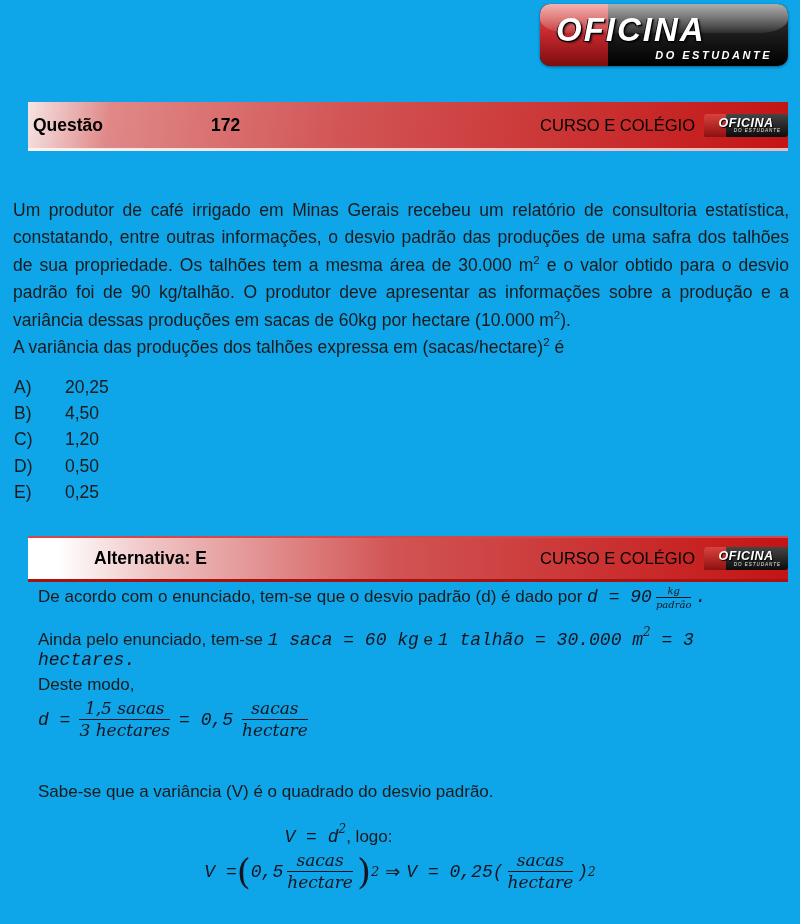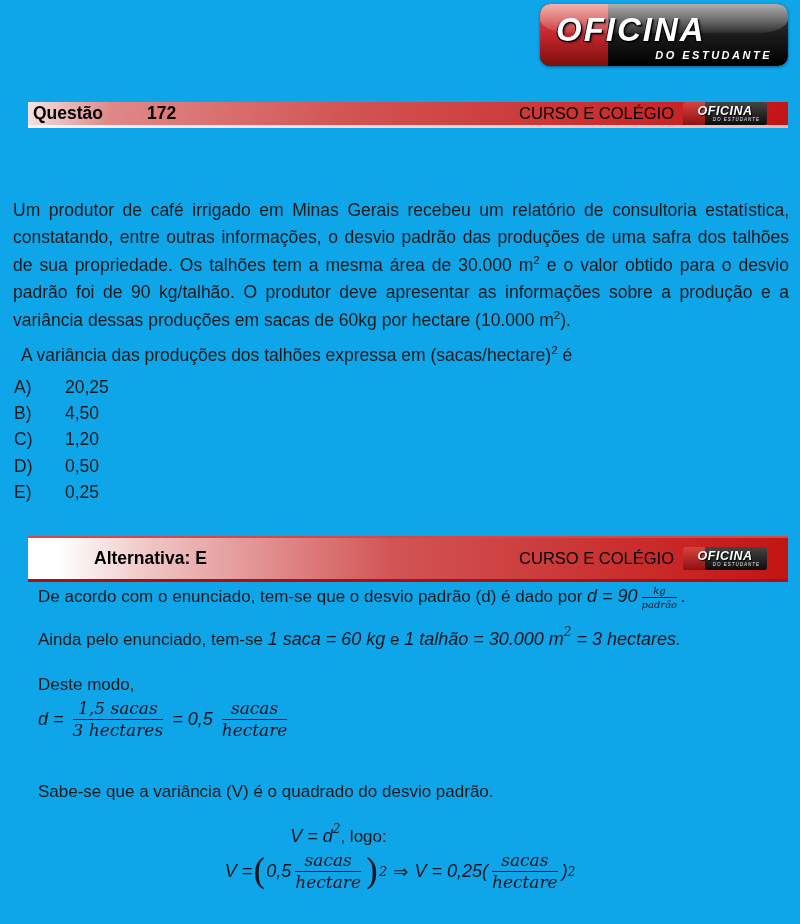--- a/index.html
+++ b/index.html
@@ -18,57 +18,57 @@
               border-radius:10px 10px 30px 30px / 10px 10px 14px 14px;}
   .logo-text{position:absolute;top:7px;left:16px;right:8px;font-size:33px;font-weight:bold;
              font-style:italic;color:#fff;letter-spacing:2px;white-space:nowrap;
              text-shadow:1px 1px 0 #000,-1px 1px 0 #000,2px 2px 2px rgba(0,0,0,.6);}
   .logo-sub{position:absolute;bottom:5px;right:16px;font-size:11px;font-style:italic;
             font-weight:bold;color:#fff;letter-spacing:2.5px;}
 
   
   .bar{position:absolute;left:28px;width:760px;display:flex;align-items:center;
        justify-content:space-between;box-sizing:border-box;}
-  .qbar{top:102px;height:23px;
+  .qbar{top:102px;height:46px;
         background:linear-gradient(100deg,#f6e4e4 0%,#e08888 11%,#d25454 42%,#c41414 100%);}
   .qbar::after{content:"";position:absolute;left:0;right:0;bottom:-3px;height:3px;
                background:linear-gradient(to right,#fbf3f3,#e9b8b8);}
   .altbar{top:536px;height:46px;border-top:2px solid #d24949;border-bottom:3px solid #a81212;
           background:linear-gradient(to right,#ffffff 0%,#ffffff 4%,#f0c5c5 16%,#d25454 48%,#c41414 100%);}
   .bar-left{display:flex;align-items:baseline;font-weight:bold;font-size:17.5px;color:#000;
             padding-left:5px;}
-  .q-number{margin-left:44px;}
+  .q-number{margin-left:108px;}
   .alt-label{padding-left:66px;font-weight:bold;font-size:17.5px;color:#000;}
-  .bar-right{display:flex;align-items:center;gap:9px;padding-right:21px;font-size:16.5px;color:#000;}
+  .bar-right{display:flex;align-items:center;gap:9px;padding-right:0;font-size:16.5px;color:#000;}
 
   
   .mini-logo{width:84px;height:23px;border-radius:3px;position:relative;overflow:hidden;
              background:linear-gradient(180deg,#454545,#0c0c0c);display:flex;flex-direction:column;
              align-items:center;justify-content:center;flex:0 0 auto;}
   .mini-red{position:absolute;left:0;top:0;width:22px;height:100%;
             background:linear-gradient(180deg,#d8433e,#8f1010);}
   .mini-name{position:relative;color:#fff;font-weight:bold;font-style:italic;font-size:12.5px;
              letter-spacing:.5px;line-height:1;text-shadow:1px 1px 1px #000;}
   .mini-sub{position:relative;color:#e8e8e8;font-style:italic;font-size:4.5px;letter-spacing:1px;
             line-height:1;align-self:flex-end;margin-right:7px;}
 
   
   .question{position:absolute;top:197px;left:13px;width:776px;font-size:17.5px;
             line-height:27.4px;text-align:justify;}
-  .q-last{text-align:left;margin:8px;}
+  .q-last{text-align:left;margin:0;}
   sup.tsup{font-size:11.5px;line-height:0;vertical-align:7px;}
 
   .options{position:absolute;top:374px;left:14px;font-size:17.5px;}
   .opt{display:flex;align-items:center;height:26.4px;}
   .opt-letter{width:31px;}
   .opt-value{margin-left:20px;}
 
   
   .sol{position:absolute;left:38px;font-size:17px;}
-  .math{font-family:Liberation Sans, sans-serif;font-style:italic;color:#15151f;font-size:18px;}
+  .math{font-family:Liberation Mono, monospace;font-style:italic;color:#15151f;font-size:18px;}
   .frac{display:inline-block;vertical-align:middle;text-align:center;line-height:1.12;margin:0 4px;
         font-family:"DejaVu Serif", serif;font-style:italic;color:#15151f;}
   .frac .fnum{display:block;border-bottom:1.6px solid #15151f;padding:0 4px 1px;}
   .frac .fden{display:block;padding-top:1px;}
   .frac.small{font-size:10px;}
   .frac.disp{font-size:17px;}
   sup.msup{font-size:12px;vertical-align:9px;font-family:"DejaVu Serif", serif;font-style:italic;}
   sup.bsup{font-size:13px;vertical-align:17px;font-family:"DejaVu Serif", serif;font-style:italic;}
   .bigp{font-family:"DejaVu Serif", serif;font-style:normal;font-weight:300;font-size:36px;
         vertical-align:middle;color:#15151f;line-height:1;}

